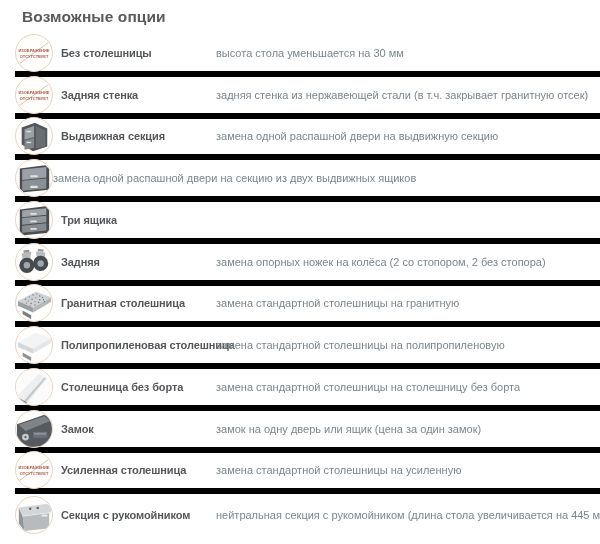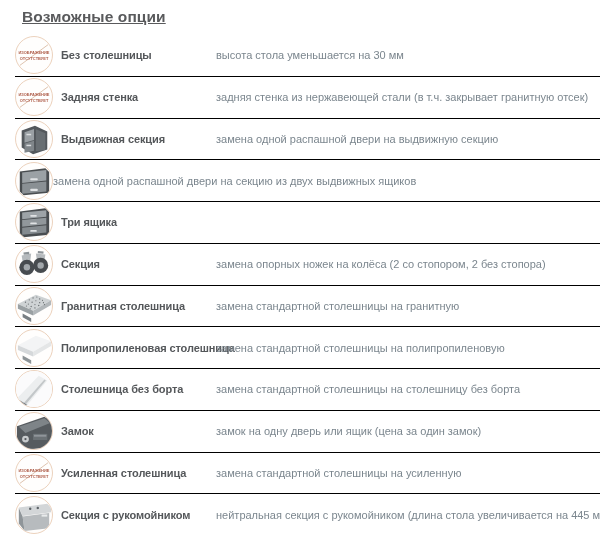--- a/index.html
+++ b/index.html
@@ -11,29 +11,28 @@
     font-family: "Liberation Sans", sans-serif;
     overflow: hidden;
   }
   .page { padding-top: 8px; }
   .page-title {
     margin: 0 0 9px 22px;
     font-size: 15.5px;
     font-weight: bold;
     color: #595a5c;
     letter-spacing: 0.1px;
-    text-decoration: underline;
   }
   .options-list { margin-left: 15px; }
   .option-row {
     display: flex;
     align-items: center;
     box-sizing: border-box;
     height: 41.75px;
-    border-bottom: 1px solid #000000;
+    border-bottom: 6px solid #000000;
   }
   .option-row:last-child { border-bottom: none; }
   .icon-wrap {
     width: 36px;
     height: 36px;
     border-radius: 50%;
     border: 1px solid #ecd2bd;
     overflow: hidden;
     background: #fffefd;
     flex-shrink: 0;
@@ -136,21 +135,21 @@
             <polygon points="6,10 16,8 15,16 7,17" fill="#b6babd"></polygon>
             <polygon points="21,8 31,9 30,16 22,15" fill="#b6babd"></polygon>
             <circle cx="11.5" cy="22.5" r="8" fill="#474b4f"></circle>
             <circle cx="11.5" cy="22.5" r="3.4" fill="#a2a7ab"></circle>
             <circle cx="26" cy="20.5" r="8" fill="#474b4f"></circle>
             <circle cx="26" cy="20.5" r="3.4" fill="#a2a7ab"></circle>
             <rect x="8" y="6.5" width="6" height="2.5" fill="#8d9397" transform="rotate(-6 11 8)"></rect>
             <rect x="23" y="5.5" width="6" height="2.5" fill="#8d9397" transform="rotate(5 26 7)"></rect>
           </svg>
         </div>
-    <div class="option-label">Секция</div>
+    <div class="option-label">Задняя</div>
     <div class="option-desc">замена опорных ножек на колёса (2 со стопором, 2 без стопора)</div>
   </div>
 
   <div class="option-row">
     <div class="icon-wrap">
           <svg viewBox="0 0 38 38">
             <polygon points="2,17 21,7 37,13 18,24" fill="#ced2d4"></polygon>
             <polygon points="2,17 18,24 18,29 2,22" fill="#9aa0a3"></polygon>
             <polygon points="18,24 37,13 37,18 18,29" fill="#b2b7ba"></polygon>
             <polygon points="7,27 16,32 16,36 7,31" fill="#787e82"></polygon>

